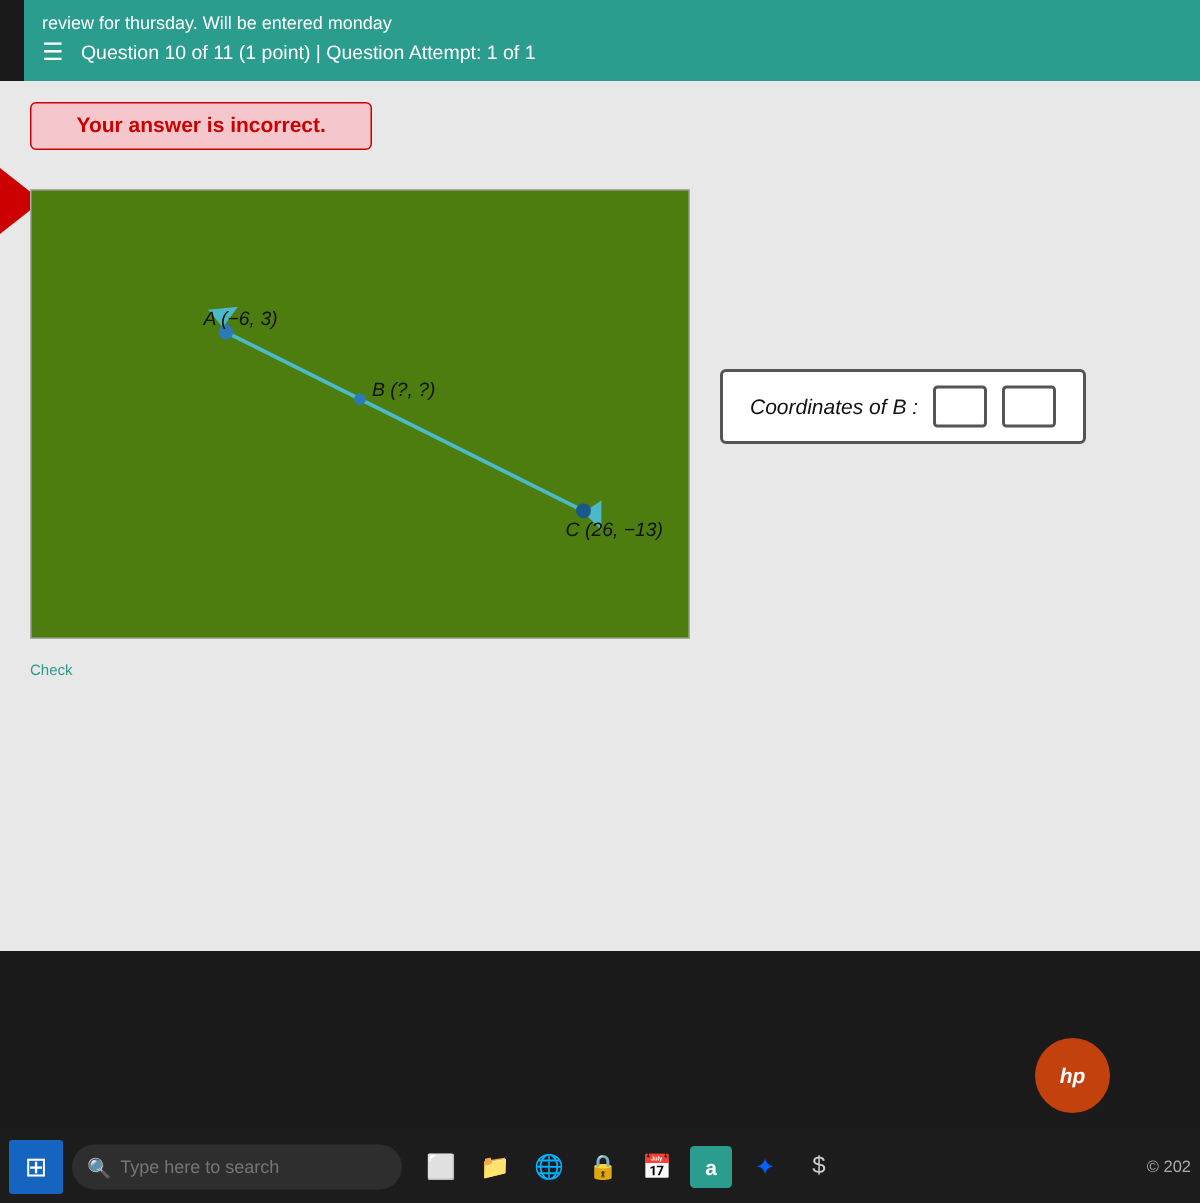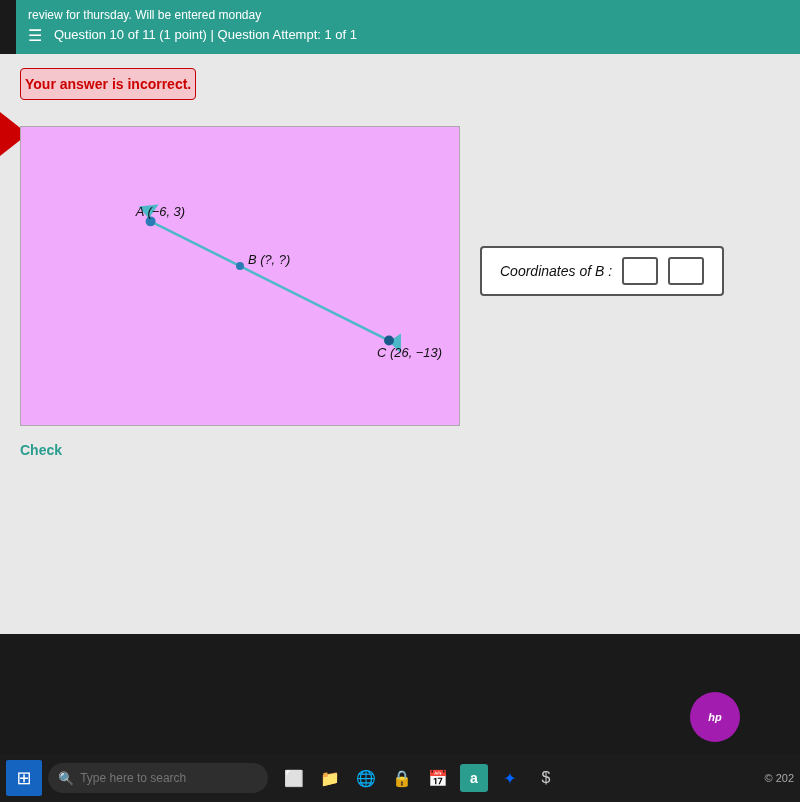--- a/index.html
+++ b/index.html
@@ -44,21 +44,21 @@
       min-height: 580px;
       padding: 10px 20px 20px 20px;
       position: relative;
     }
 
     
     .answer-badge {
       background: #f5c6cb;
       border: 1.5px solid #cc0000;
       border-radius: 4px;
-      padding: 6px 4px;
+      padding: 6px 30px;
       display: inline-block;
       margin-bottom: 16px;
       margin-top: 4px;
     }
     .answer-badge span {
       color: #cc0000;
       font-size: 14px;
       font-weight: bold;
     }
 
@@ -89,21 +89,21 @@
     .diagram-answer-row {
       display: flex;
       flex-direction: row;
       align-items: flex-start;
       gap: 20px;
       margin-top: 10px;
     }
 
     
     .diagram-box {
-      background: #f0abfc;
+      background: #4d7c0f;
       border: 1.5px solid #aaa;
       width: 440px;
       height: 300px;
       position: relative;
       flex-shrink: 0;
     }
 
     
     .diagram-svg {
       width: 100%;
@@ -132,22 +132,22 @@
       width: 36px;
       height: 28px;
       border: 2px solid #555;
       border-radius: 3px;
       background: white;
     }
 
     
     .check-btn {
       color: #2a9d8f;
-      font-size: 14px;
-      font-weight: bold;
+      font-size: 10px;
+      font-weight: normal;
       background: none;
       border: none;
       cursor: pointer;
       margin-top: 16px;
       display: block;
     }
 
     
     .taskbar {
       position: absolute;
@@ -223,26 +223,26 @@
     }
 
     
     .hp-logo {
       position: absolute;
       bottom: 60px;
       right: 60px;
       width: 50px;
       height: 50px;
       border-radius: 50%;
-      background: #a21caf;
+      background: #c2410c;
       display: flex;
       align-items: center;
       justify-content: center;
       color: white;
-      font-size: 11px;
+      font-size: 14px;
       font-weight: bold;
       font-style: italic;
     }
   </style>
 </head>
 <body>
 
 <div class="header-bar">
   <div class="title-line">
     <span>review for thursday. Will be entered monday</span>

